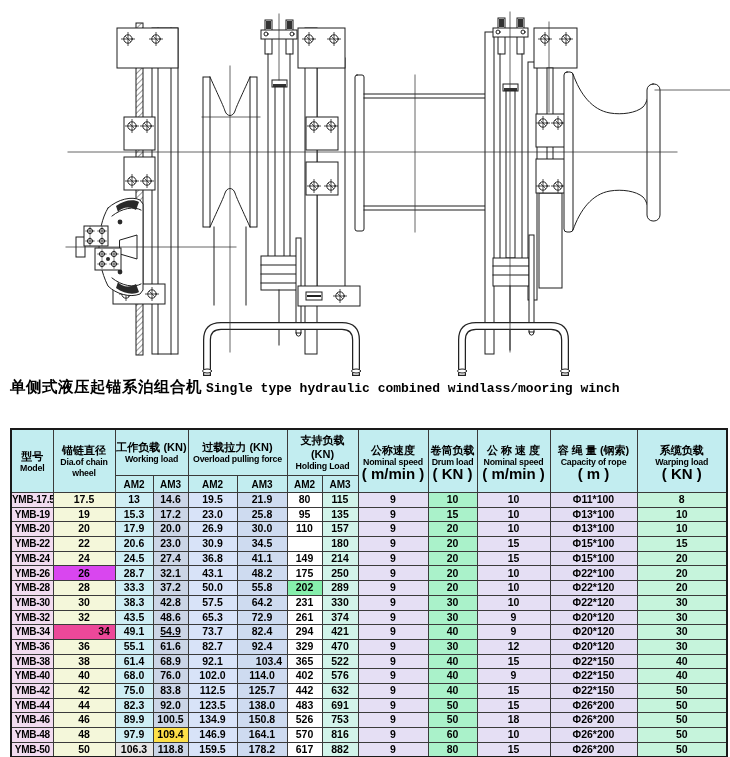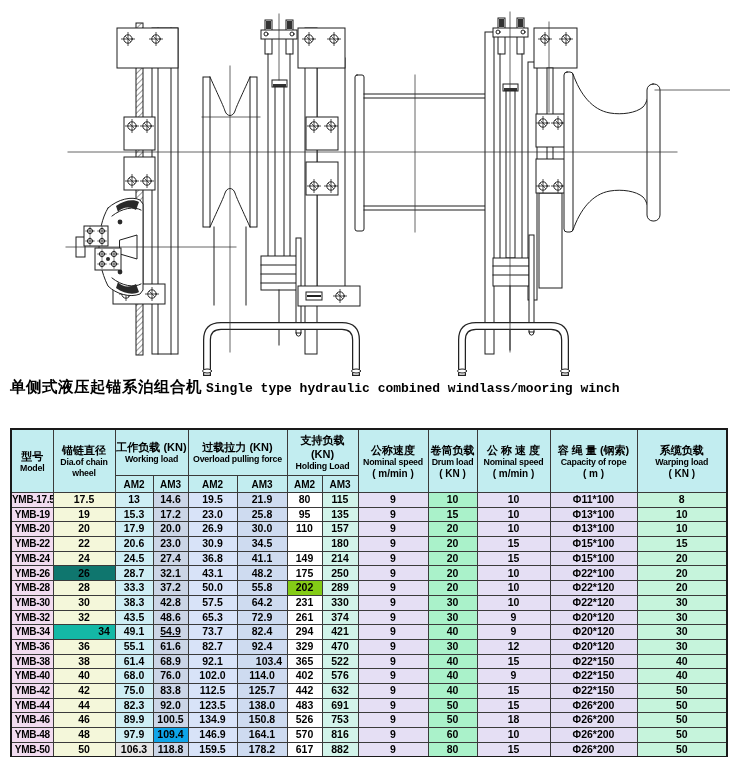--- a/index.html
+++ b/index.html
@@ -8,21 +8,21 @@
   .doc-title{position:absolute;left:10px;top:377px;white-space:nowrap;color:#000;}
   .title-cn{font-size:15.5px;font-weight:bold;letter-spacing:0.5px;}
   .title-en{font-family:"Liberation Mono","DejaVu Sans Mono",monospace;font-size:13px;font-weight:bold;margin-left:4px;}
   table.spec{position:absolute;left:10px;top:428px;width:717px;border-collapse:collapse;table-layout:fixed;border:2px solid #1a1a1a;}
   table.spec th,table.spec td{border:1px solid #3a3a3a;padding:0;text-align:center;vertical-align:middle;overflow:hidden;color:#000;}
   table.spec thead th{background:var(--header-bg,#C2EDF0);}
   thead tr.main-row th{height:45px;}
   thead tr.sub-row th{height:16px;font-size:10px;font-weight:bold;}
   .hd-cn{font-size:11px;font-weight:bold;line-height:14px;}
   .hd-en{font-size:8.8px;font-weight:bold;line-height:11px;letter-spacing:-0.2px;}
-  .hd-unit{font-size:10px;font-weight:bold;line-height:11px;}
+  .hd-unit{font-size:15px;font-weight:bold;line-height:11px;}
   table.spec tbody td{font-size:10.5px;font-weight:bold;height:13.7px;line-height:13.5px;white-space:nowrap;}
   table.spec tbody td:first-child{font-size:10px;letter-spacing:-0.3px;}
 </style>
 </head>
 <body>
 
 <svg class="drawing" width="730" height="376" viewBox="0 0 730 376" stroke="#1f1f1f" stroke-width="1" fill="none" stroke-linecap="square">
   <defs>
     <pattern id="hatch" width="4" height="4" patternUnits="userSpaceOnUse" patternTransform="rotate(45)">
       <rect width="4" height="4" fill="#fff" stroke="none"></rect>
@@ -361,41 +361,41 @@
         <td style="background: rgb(255, 255, 255);">149</td>
         <td style="background: rgb(210, 244, 234);">214</td>
         <td style="background: rgb(229, 223, 244);">9</td>
         <td style="background: rgb(170, 242, 202);">20</td>
         <td style="background: rgb(229, 223, 244);">15</td>
         <td style="background: rgb(227, 221, 243);">Φ15*100</td>
         <td style="background: rgb(198, 244, 220);">20</td>
       </tr>
       <tr>
         <td style="background: rgb(242, 220, 240);">YMB-26</td>
-        <td style="background: #0f766e;">26</td>
+        <td style="background: #d946ef;">26</td>
         <td style="background: rgb(206, 238, 245);">28.7</td>
         <td style="background: rgb(203, 213, 230);">32.1</td>
         <td style="background: rgb(216, 227, 248);">43.1</td>
         <td style="background: rgb(206, 219, 240);">48.2</td>
         <td style="background: rgb(255, 255, 255);">175</td>
         <td style="background: rgb(210, 244, 234);">250</td>
         <td style="background: rgb(229, 223, 244);">9</td>
         <td style="background: rgb(170, 242, 202);">20</td>
         <td style="background: rgb(229, 223, 244);">10</td>
         <td style="background: rgb(227, 221, 243);">Φ22*100</td>
         <td style="background: rgb(198, 244, 220);">20</td>
       </tr>
       <tr>
         <td style="background: rgb(242, 220, 240);">YMB-28</td>
         <td style="background: rgb(244, 247, 218);">28</td>
         <td style="background: rgb(206, 238, 245);">33.3</td>
         <td style="background: rgb(203, 213, 230);">37.2</td>
         <td style="background: rgb(216, 227, 248);">50.0</td>
         <td style="background: rgb(206, 219, 240);">55.8</td>
-        <td style="background: #84cc16; margin-left: 8px;">202</td>
+        <td style="background: #86efac; margin-left: 8px;">202</td>
         <td style="background: rgb(210, 244, 234);">289</td>
         <td style="background: rgb(229, 223, 244);">9</td>
         <td style="background: rgb(170, 242, 202);">20</td>
         <td style="background: rgb(229, 223, 244);">10</td>
         <td style="background: rgb(227, 221, 243);">Φ22*120</td>
         <td style="background: rgb(198, 244, 220);">20</td>
       </tr>
       <tr>
         <td style="background: rgb(242, 220, 240);">YMB-30</td>
         <td style="background: rgb(244, 247, 218);">30</td>
@@ -421,21 +421,21 @@
         <td style="background: rgb(255, 255, 255);">261</td>
         <td style="background: rgb(210, 244, 234);">374</td>
         <td style="background: rgb(229, 223, 244);">9</td>
         <td style="background: rgb(170, 242, 202);">30</td>
         <td style="background: rgb(229, 223, 244);">9</td>
         <td style="background: rgb(227, 221, 243);">Φ20*120</td>
         <td style="background: rgb(198, 244, 220);">30</td>
       </tr>
       <tr>
         <td style="background: rgb(242, 220, 240);">YMB-34</td>
-        <td style="background: #14b8a6; padding-left: 40px;">34</td>
+        <td style="background: #ec4899; padding-left: 40px;">34</td>
         <td style="background: rgb(206, 238, 245);">49.1</td>
         <td style="background: rgb(203, 213, 230); text-decoration: underline;">54.9</td>
         <td style="background: rgb(216, 227, 248);">73.7</td>
         <td style="background: rgb(206, 219, 240);">82.4</td>
         <td style="background: rgb(255, 255, 255); margin-left: 25px;">294</td>
         <td style="background: rgb(210, 244, 234);">421</td>
         <td style="background: rgb(229, 223, 244);">9</td>
         <td style="background: rgb(170, 242, 202);">40</td>
         <td style="background: rgb(229, 223, 244);">9</td>
         <td style="background: rgb(227, 221, 243);">Φ20*120</td>
@@ -528,21 +528,21 @@
         <td style="background: rgb(229, 223, 244);">9</td>
         <td style="background: rgb(170, 242, 202);">50</td>
         <td style="background: rgb(229, 223, 244);">18</td>
         <td style="background: rgb(227, 221, 243);">Φ26*200</td>
         <td style="background: rgb(198, 244, 220);">50</td>
       </tr>
       <tr>
         <td style="background: rgb(242, 220, 240);">YMB-48</td>
         <td style="background: rgb(244, 247, 218);">48</td>
         <td style="background: rgb(206, 238, 245);">97.9</td>
-        <td style="background: #0ea5e9;">109.4</td>
+        <td style="background: #fde047;">109.4</td>
         <td style="background: rgb(216, 227, 248);">146.9</td>
         <td style="background: rgb(206, 219, 240);">164.1</td>
         <td style="background: rgb(255, 255, 255);">570</td>
         <td style="background: rgb(210, 244, 234);">816</td>
         <td style="background: rgb(229, 223, 244);">9</td>
         <td style="background: rgb(170, 242, 202);">60</td>
         <td style="background: rgb(229, 223, 244);">10</td>
         <td style="background: rgb(227, 221, 243);">Φ26*200</td>
         <td style="background: rgb(198, 244, 220);">50</td>
       </tr>

